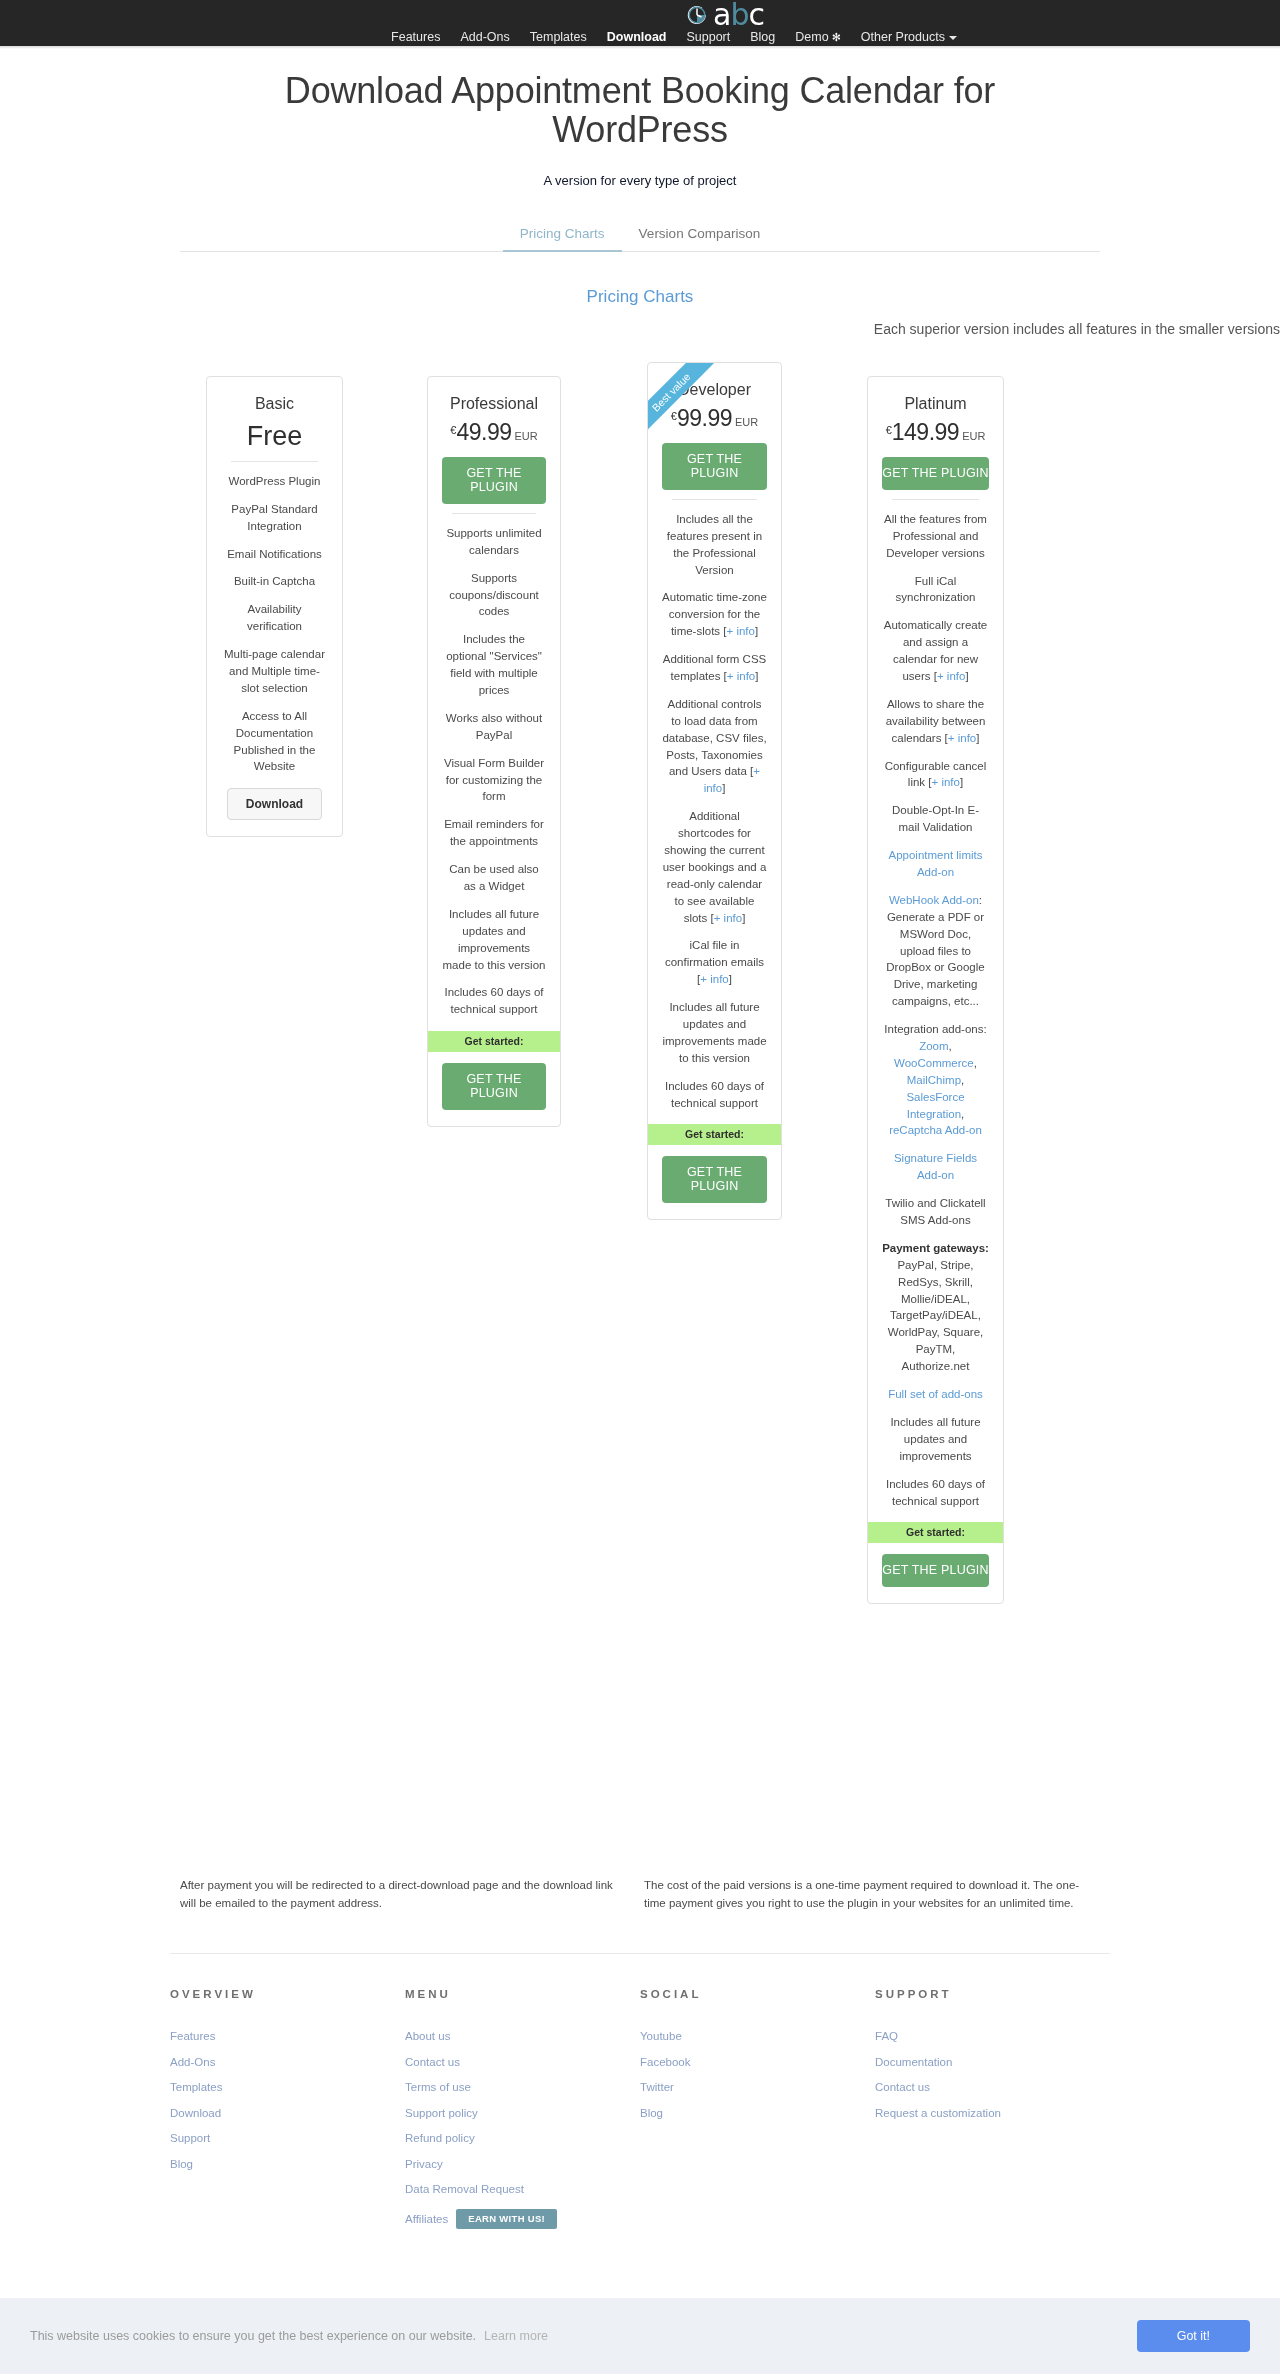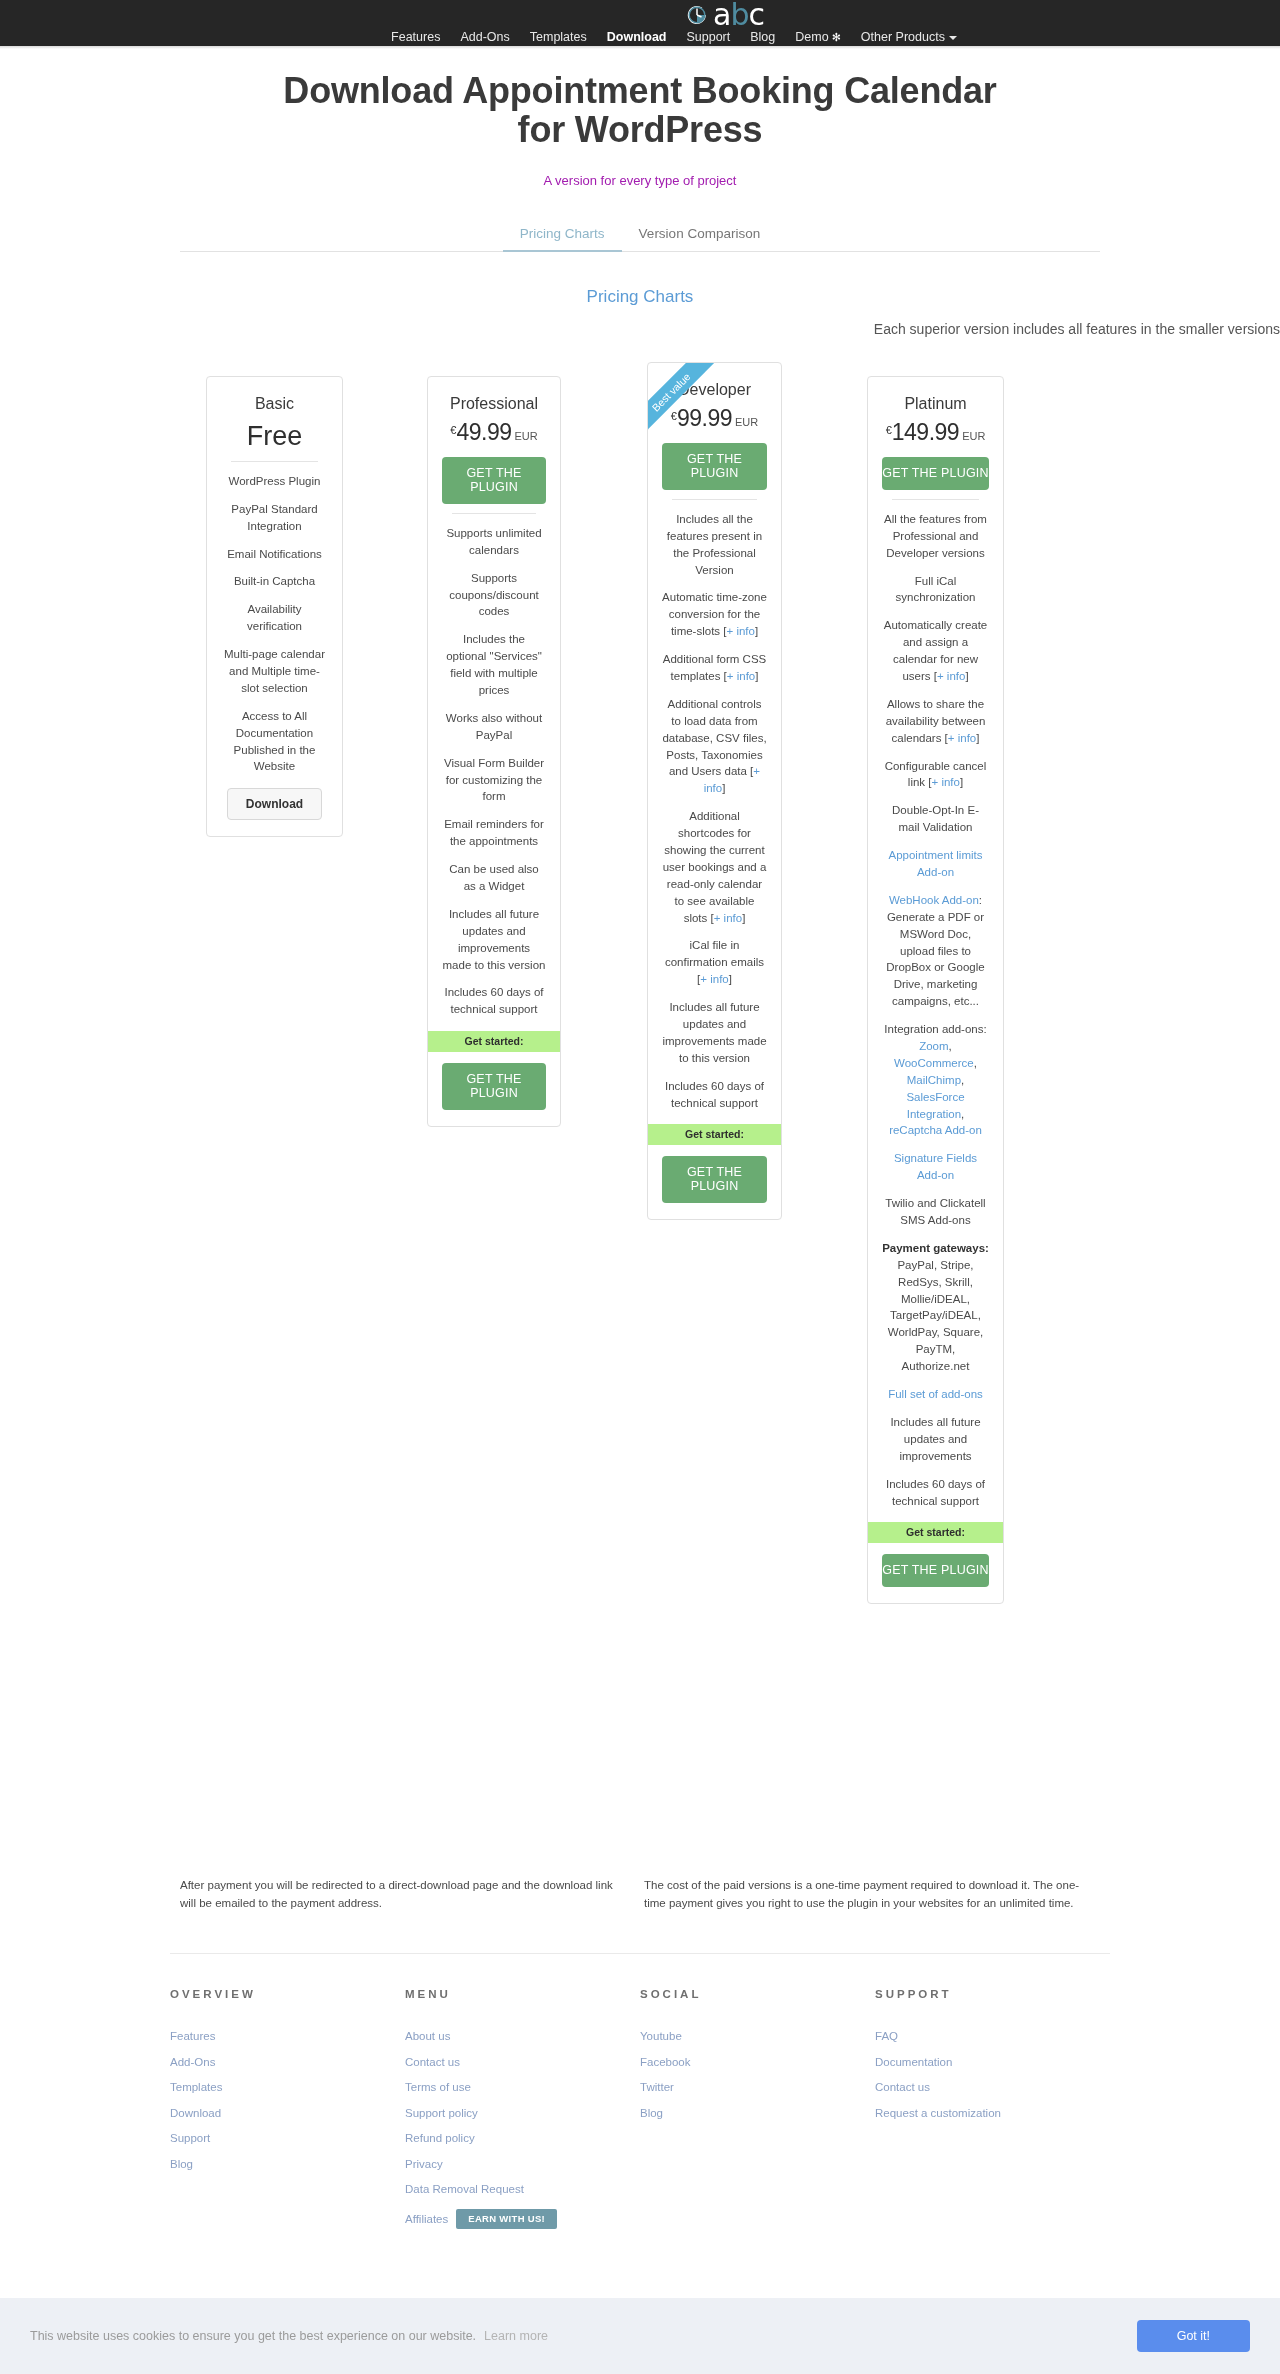--- a/index.html
+++ b/index.html
@@ -37,25 +37,25 @@
   }
   .demo-star { color:#fff; margin-left:3px; font-size:11px; }
   .navbar-shadow {
     position:absolute; left:0; right:0; top:46px; height:3px;
     background:linear-gradient(#d9d9d9,#ffffff);
   }
 
   
   .hero { text-align:center; padding-top:26px; }
   h1.page-title {
-    font-size:36px; font-weight:bold; color:#3a3a3a;
+    font-size:36px; font-weight:normal; color:#3a3a3a;
     line-height:1.08; margin:0 auto; max-width:760px;
     letter-spacing:-0.2px;
   }
-  .subtitle { font-size:13px; color:#a21caf; margin-top:23px; }
+  .subtitle { font-size:13px; color:#0f172a; margin-top:23px; }
 
   
   .tabs-wrap { width:920px; margin:30px auto 0; border-bottom:1px solid #e2e2e2; display:flex; justify-content:center; }
   .tab {
     font-size:13.5px; padding:7px 17px 9px; cursor:pointer;
     color:#777; position:relative; top:1px;
   }
   .tab.active { color:#8fb6c9; border-bottom:2px solid #a9c6d4; }
 
   

